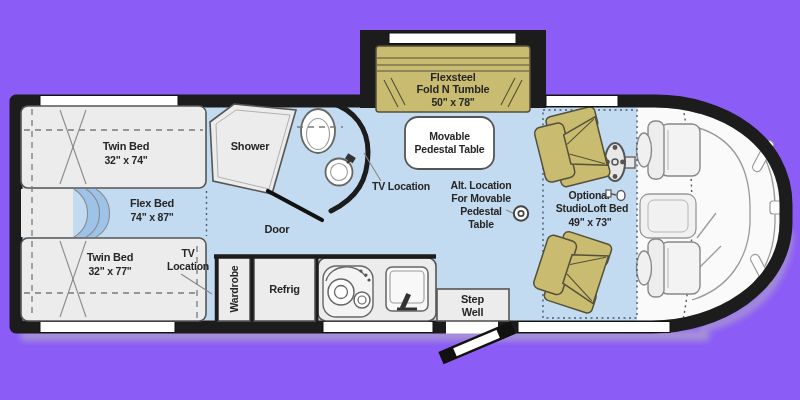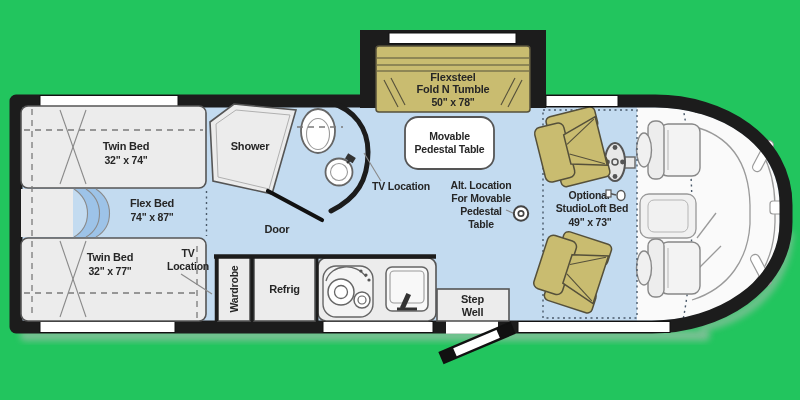--- a/index.html
+++ b/index.html
@@ -1,16 +1,16 @@
 <!DOCTYPE html>
 <html style="--floor: #c3dbf0; --flexacc: #9dc3e8; --wall: #1c1c1c; --fixture: #ececec; --uph: #c9bc70; --uphout: #55503a; --outline: #555555; --text: #262626; --cab: #fafafa;"><head>
 <meta charset="utf-8">
 <style>
   html,body{margin:0;padding:0;background:#fff;}
-  #stage{position:relative;width:800px;height:400px;background:#22c55e;overflow:hidden;
+  #stage{position:relative;width:800px;height:400px;background:#8b5cf6;overflow:hidden;
          font-family:"Liberation Sans",sans-serif;}
   svg{display:block;}
   .lbl{font:bold 11px "Liberation Sans",sans-serif;fill:var(--text,#262626);
        text-anchor:middle;letter-spacing:-0.2px;}
   .dim{font-size:10.5px;}
   .sm{font-size:10.5px;}
   .fix{fill:var(--fixture,#ececec);stroke:var(--outline,#555);stroke-width:1.6;}
   .fixw{fill:#fff;stroke:var(--outline,#555);stroke-width:1.8;}
   .uph{fill:var(--uph,#c9bc70);stroke:var(--uphout,#55503a);stroke-width:1.5;}
   .uphline{stroke:var(--uphout,#55503a);stroke-width:1.1;fill:none;}

